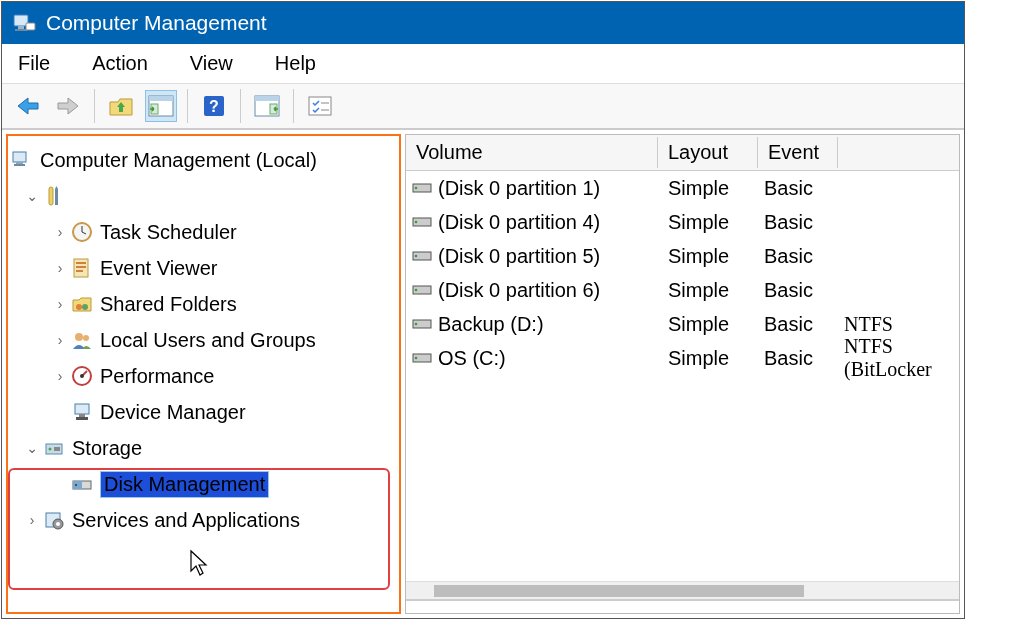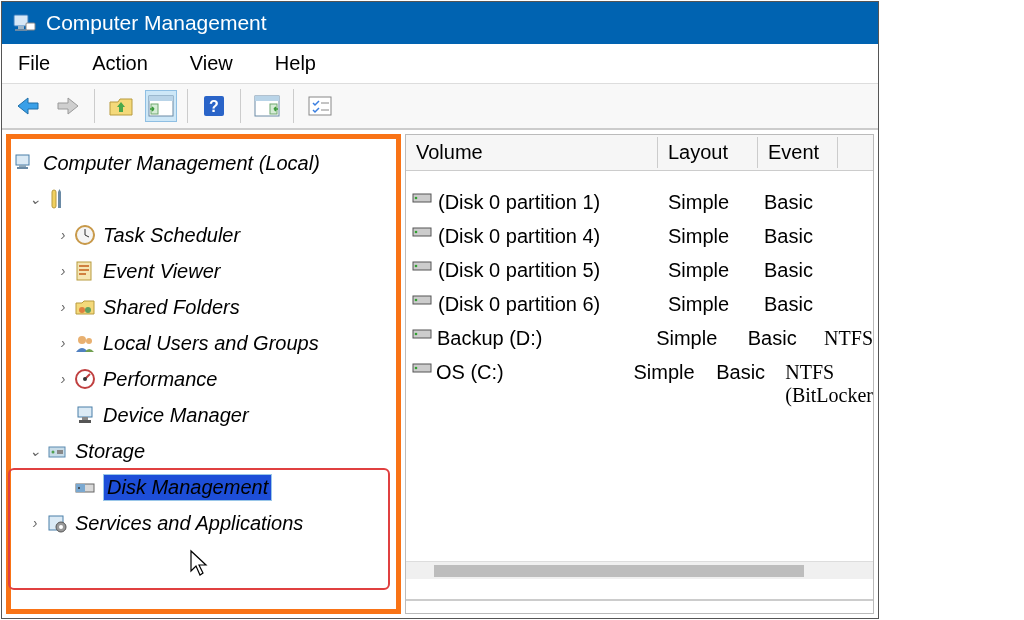--- a/index.html
+++ b/index.html
@@ -5,21 +5,21 @@
   * { box-sizing: border-box; margin: 0; padding: 0; }
   body {
     font-family: "Segoe UI", Tahoma, sans-serif;
     font-size: 16px;
     background: #fff;
     width: 1024px;
     height: 620px;
     overflow: hidden;
     color: #000;
   }
-  .window { border: 1px solid #555; height: 618px; width: 878px; margin:1px; display:flex; flex-direction:column; }
+  .window { border: 1px solid #555; height: 618px; width: 964px; margin:1px; display:flex; flex-direction:column; }
   .titlebar {
     background: #0063B1;
     color: #fff;
     height: 42px;
     display: flex;
     align-items: center;
     padding: 0 10px;
     font-size: 21px;
   }
   .titlebar .icon { width:24px; height:24px; margin-right:10px; display:inline-block; }
@@ -42,58 +42,56 @@
     padding: 0 10px;
     gap: 8px;
     border-bottom: 2px solid #ccc;
   }
   .tb-sep { width:1px; height:34px; background:#ccc; margin:0 2px; }
   .tb-btn { width:32px; height:32px; display:flex; align-items:center; justify-content:center; cursor:pointer; }
   .tb-btn.sel { background:#cde7f7; border:1px solid #8fbfe3; }
   .content { flex:1; display:flex; overflow:hidden; }
   .tree {
     width: 395px;
-    border:5px solid #f97316;
+    border:2px solid #f97316;
     margin:4px 2px 4px 4px;
     padding: 6px 2px;
     font-size: 20px;
     overflow:hidden;
-    font-style:italic;
   }
   .tree-row {
     display:flex; align-items:center; height:36px; white-space:nowrap;
   }
   .tree-row.selected .label { background:#1d4ed8; border:1px solid #99c6e8; padding:1px 3px;}
   .exp { width:20px; text-align:center; color:#666; font-size:14px; user-select:none; }
   .ticon { width:24px; height:24px; margin-right:6px; flex-shrink:0; display:inline-flex; align-items:center; justify-content:center;}
   .ind1 { margin-left: 12px; }
   .ind2 { margin-left: 40px; }
   .right {
     flex:1;
     border:1px solid #bbb;
     margin:4px 4px 4px 2px;
     display:flex; flex-direction:column;
     overflow:hidden;
-    gap:20px;
   }
   .vol-header {
     display:flex;
     background:#f6f6f6;
     border-bottom:1px solid #ccc;
     font-size:20px;
     height:36px;
     align-items:center;
   }
   .vol-header > div { border-right:1px solid #ccc; padding:4px 10px; }
   .vol-col-volume { width: 252px; }
   .vol-col-layout { width: 100px; }
   .vol-col-type { width: 80px; }
   .vol-col-fs { flex:1; }
   .vol-body { flex:1; overflow:auto; font-size:20px; }
-  .vol-row { display:flex; height:34px; align-items:flex-start; }
+  .vol-row { display:flex; height:34px; align-items:center; }
   .vol-row .vicon { width:22px; margin-left:6px; margin-right:4px; display:inline-flex; }
   .vol-row .vname { width:220px; }
   .vol-row .vlayout { width:100px; padding-left:10px; }
   .vol-row .vtype { width:80px; padding-left:6px; }
   .vol-row .vfs { flex:1; padding-left:6px;font-family:Liberation Serif, serif; }
   .scroll-region { height:18px; border-top:1px solid #ddd; position:relative; background:#f0f0f0; }
   .scroll-thumb { position:absolute; left:28px; top:3px; height:12px; width:370px; background:#bdbdbd; }
   .bottom-strip { height:14px; border-top:2px solid #ccc; background:#fff; }
   .highlight-box {
     position:absolute;

